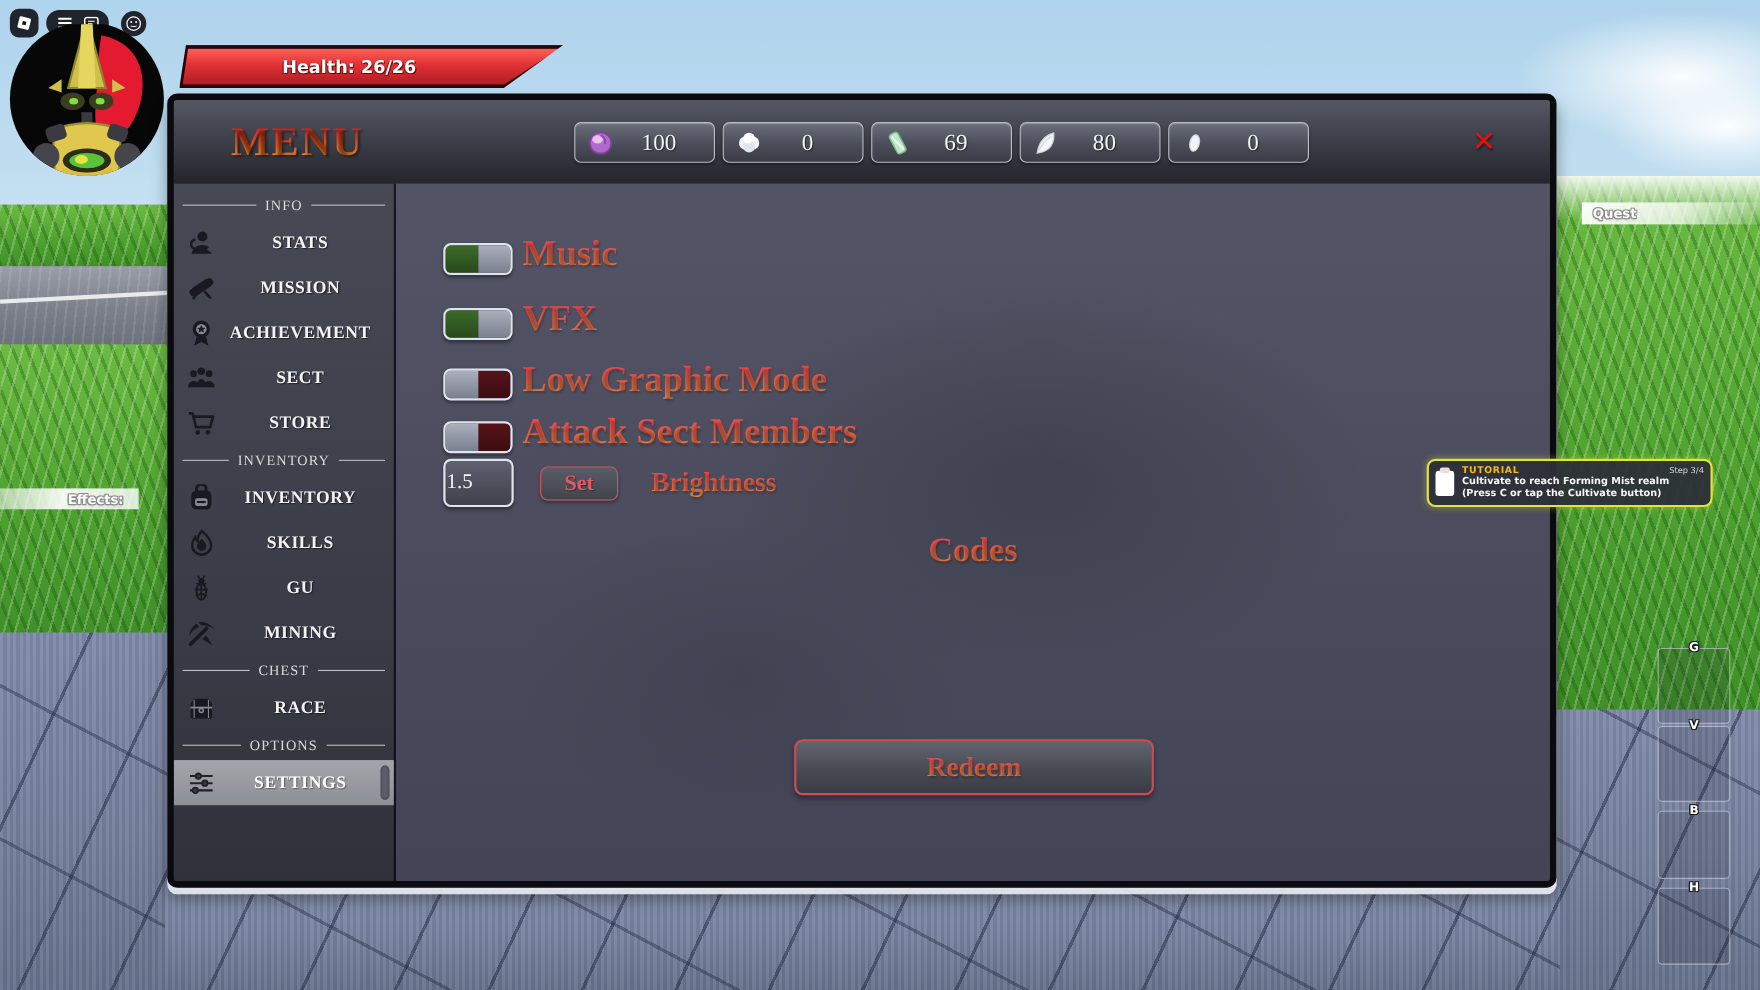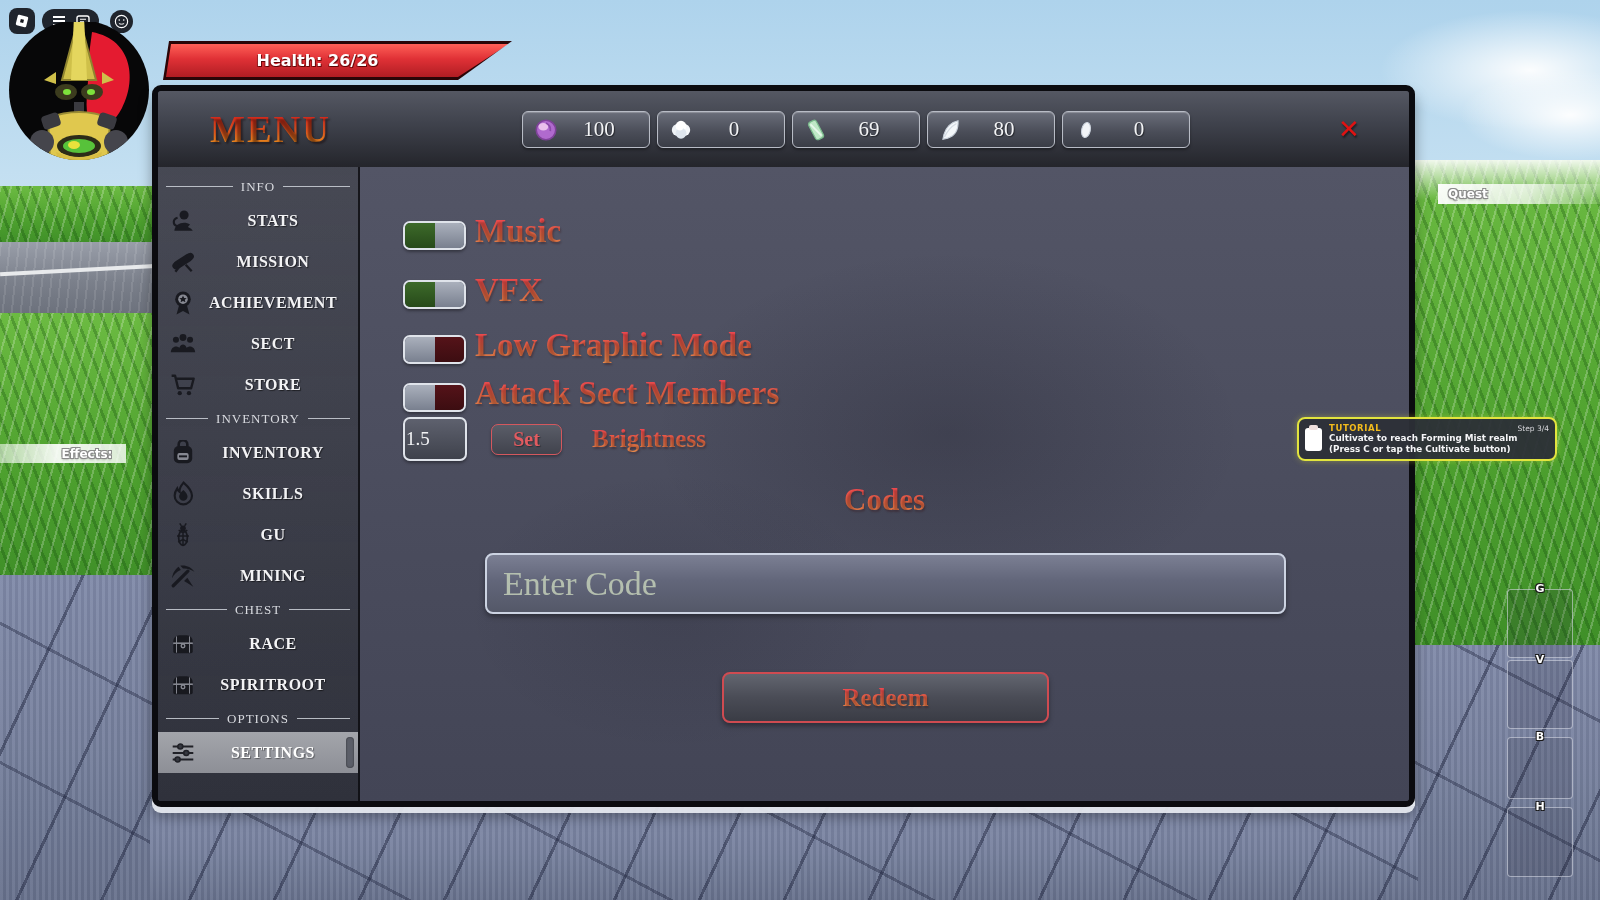--- a/index.html
+++ b/index.html
@@ -398,31 +398,20 @@
           <div class="side-item">
             <span class="sicon"><svg viewBox="0 0 24 24">
                 <path d="M3 9.5A5.5 5.5 0 0 1 8.5 4h7A5.5 5.5 0 0 1 21 9.5v1.2H3z" fill="#16171d"></path>
                 <rect x="3" y="11.8" width="18" height="8.7" rx="1.6" fill="#16171d"></rect>
                 <rect x="3" y="10.6" width="18" height="1.4" fill="#8d8f98"></rect>
                 <circle cx="12" cy="13.8" r="2.3" fill="#8d8f98"></circle>
                 <circle cx="12" cy="13.8" r="1" fill="#16171d"></circle>
                 <path d="M6 5v15M18 5v15" stroke="#8d8f98" stroke-width=".9"></path>
               </svg></span>
             <span class="slabel">RACE</span>
-          </div>
-          <div class="side-item">
-            <span class="sicon"><svg viewBox="0 0 24 24">
-                <path d="M3 9.5A5.5 5.5 0 0 1 8.5 4h7A5.5 5.5 0 0 1 21 9.5v1.2H3z" fill="#16171d"></path>
-                <rect x="3" y="11.8" width="18" height="8.7" rx="1.6" fill="#16171d"></rect>
-                <rect x="3" y="10.6" width="18" height="1.4" fill="#8d8f98"></rect>
-                <circle cx="12" cy="13.8" r="2.3" fill="#8d8f98"></circle>
-                <circle cx="12" cy="13.8" r="1" fill="#16171d"></circle>
-                <path d="M6 5v15M18 5v15" stroke="#8d8f98" stroke-width=".9"></path>
-              </svg></span>
-            <span class="slabel">SPIRITROOT</span>
           </div>
           <div class="side-header">
             <span>OPTIONS</span>
           </div>
           <div class="side-item selected">
             <span class="sicon"><svg viewBox="0 0 24 24">
                 <path d="M2.5 6h19M2.5 12h19M2.5 18h19" stroke="#16171d" stroke-width="1.8"></path>
                 <circle cx="9.5" cy="6" r="2.3" fill="#2e3038" stroke="#16171d" stroke-width="1.5"></circle>
                 <circle cx="15" cy="12" r="2.3" fill="#2e3038" stroke="#16171d" stroke-width="1.5"></circle>
                 <circle cx="7" cy="18" r="2.3" fill="#2e3038" stroke="#16171d" stroke-width="1.5"></circle>
@@ -461,21 +450,20 @@
               </div>
               <span class="toggle-label gradtext">Attack Sect Members</span>
             </div>
           </div>
         <div class="bright-row">
           <input class="bright-input" value="1.5" style="">
           <button class="set-btn">Set</button>
           <span class="bright-label gradtext">Brightness</span>
         </div>
         <div class="codes-title gradtext">Codes</div>
-        <input class="code-input" placeholder="Enter Code" style="">
         <button class="redeem-btn">
           <span class="gradtext">Redeem</span>
         </button>
       </main>
     </div>
   </div>
 
   <div class="tutorial">
     <div class="clipboard"></div>
     <div class="tut-text">

